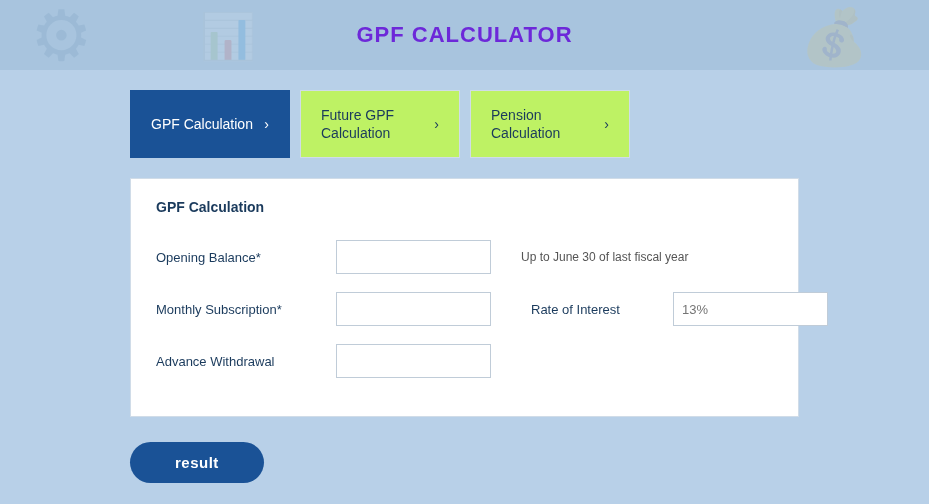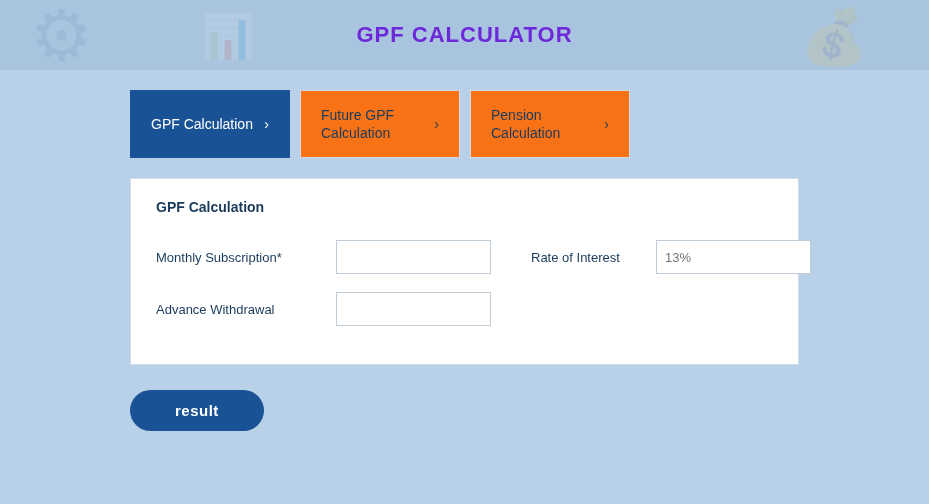--- a/index.html
+++ b/index.html
@@ -47,21 +47,21 @@
       display: flex;
       gap: 10px;
       margin-bottom: 20px;
     }
 
     .tab-item {
       display: flex;
       align-items: center;
       justify-content: space-between;
       padding: 15px 20px;
-      background: #f97316;
+      background: #bef264;
       border: 1px solid #d0dce8;
       cursor: pointer;
       min-width: 160px;
       font-size: 14px;
       color: #1a3a5c;
     }
 
     .tab-item.active {
       background-color: #1a5296;
       color: white;
@@ -120,21 +120,21 @@
 
     .form-hint {
       font-size: 12px;
       color: #555;
       margin-left: 10px;
     }
 
     .form-group-right {
       display: flex;
       align-items: center;
-      gap: 15px;
+      gap: 32px;
       margin-left: 20px;
     }
 
     .form-label-right {
       font-size: 13px;
       color: #1a3a5c;
       width: 110px;
     }
 
     
@@ -186,20 +186,25 @@
     </div>
     <div class="tab-item">
       <span class="tab-item-label">Pension<br>Calculation</span>
       <span class="chevron">›</span>
     </div>
   </div>
 
   <div class="form-panel">
     <div class="form-panel-title">GPF Calculation</div>
 
+    <div class="form-row">
+      <label class="form-label">Opening Balance*</label>
+      <input class="form-input" type="text" placeholder="" style="">
+      <span class="form-hint">Up to June 30 of last fiscal year</span>
+    </div>
 
     <div class="form-row">
       <label class="form-label">Monthly Subscription*</label>
       <input class="form-input" type="text" placeholder="" style="">
       <div class="form-group-right">
         <label class="form-label-right">Rate of Interest</label>
         <input class="form-input" type="text" placeholder="13%" style="">
       </div>
     </div>
 

